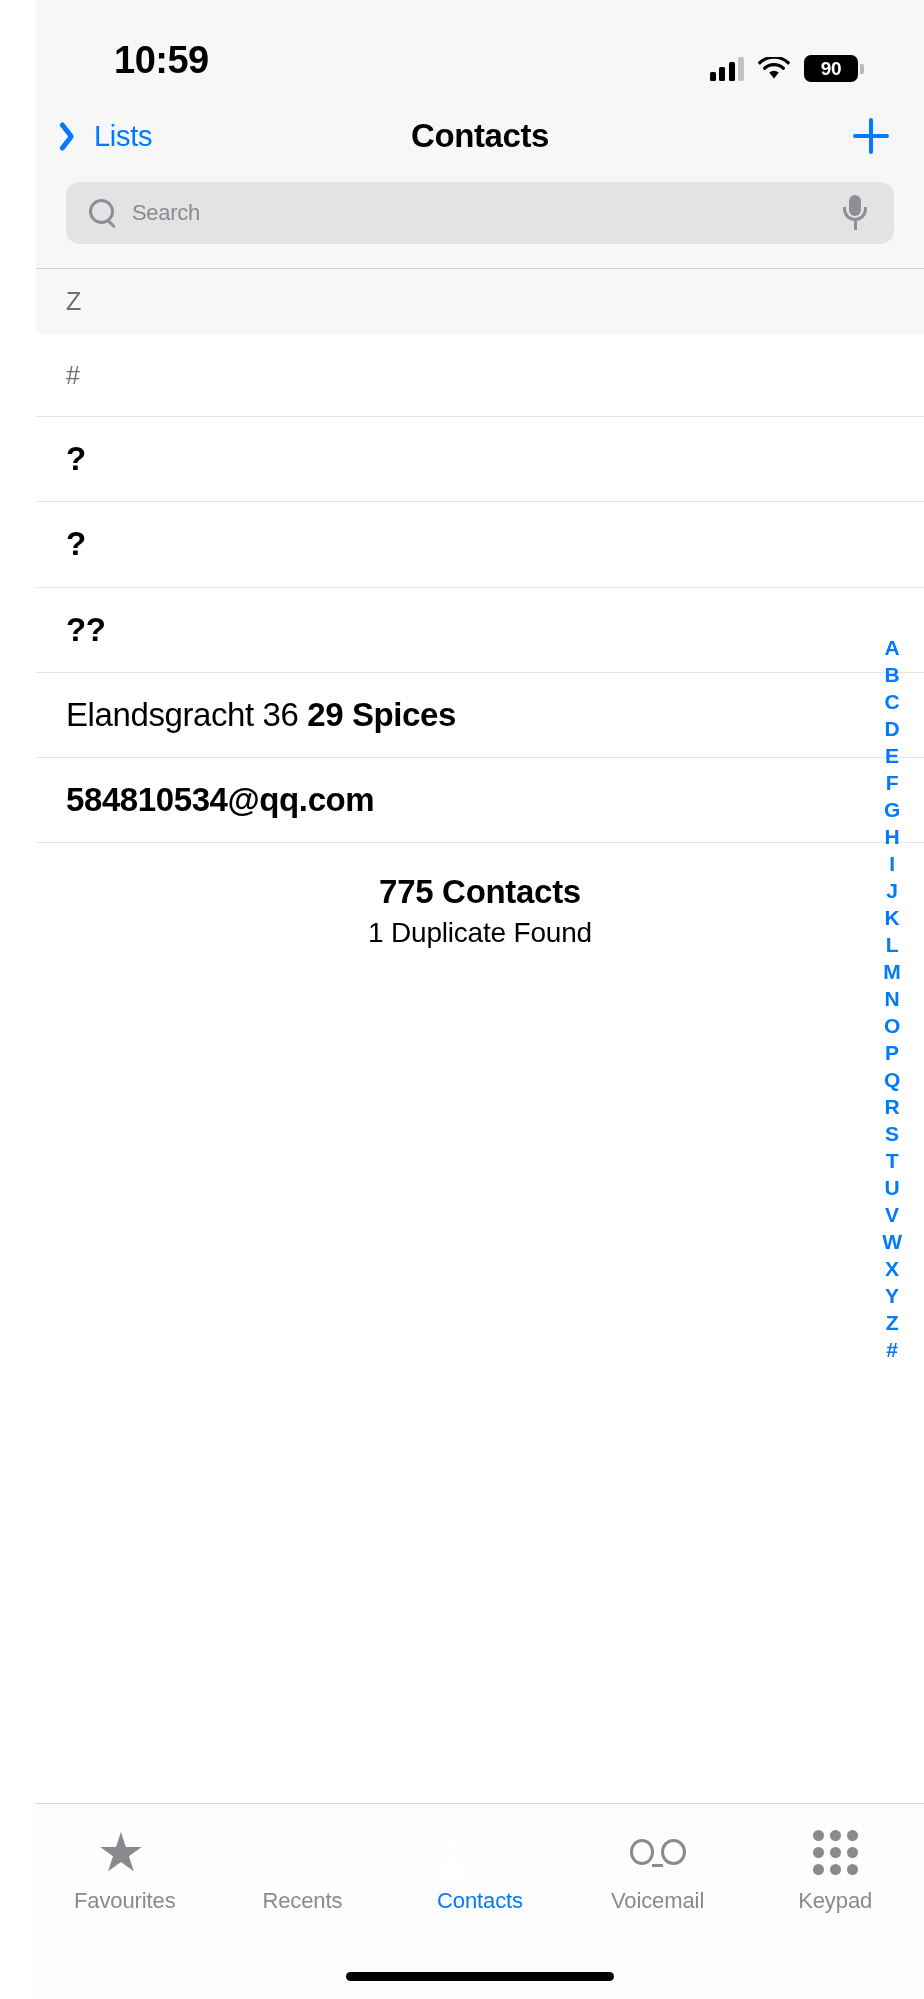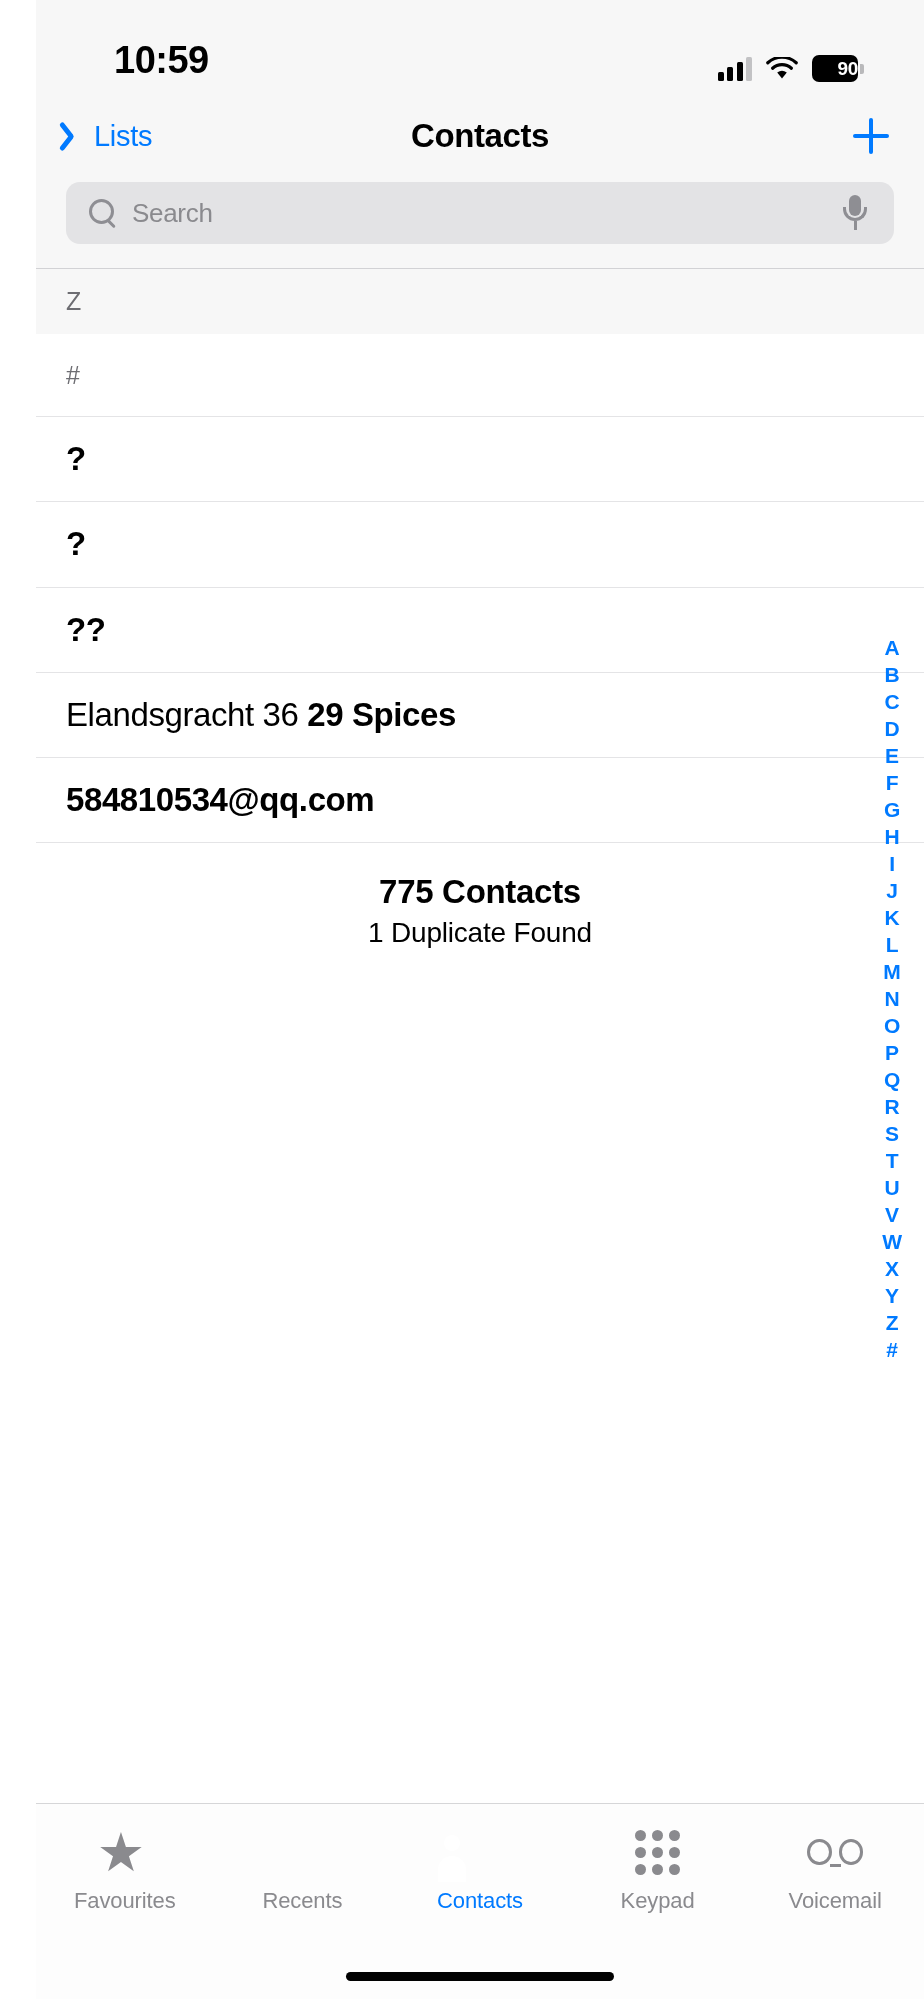--- a/index.html
+++ b/index.html
@@ -45,22 +45,22 @@
   }
   .cell-bars { display: flex; align-items: flex-end; gap: 3.5px; height: 24px; }
   .cell-bars i { display:block; width: 6px; background: #000; border-radius: 1.5px; }
   .cell-bars i:nth-child(1){ height: 9px; }
   .cell-bars i:nth-child(2){ height: 14px; }
   .cell-bars i:nth-child(3){ height: 19px; }
   .cell-bars i:nth-child(4){ height: 24px; background: #c2c2c4; }
   .wifi-ic { width: 32px; height: 24px; position: relative; }
   .battery-wrap { display: flex; align-items: center; }
   .battery-body {
-    width: 46px; height: 27px; background: #000; border-radius: 7px;
-    display: flex; align-items: center; justify-content: flex-end;
+    width: 54px; height: 27px; background: #000; border-radius: 7px;
+    display: flex; align-items: center; justify-content: center;
   }
   .battery-pct { color: #fff; font-size: 19px; font-weight: 700; letter-spacing: -0.3px; }
   .battery-cap { width: 4px; height: 10px; background: #b9b9bb; border-radius: 0 2px 2px 0; margin-left: 2px; }
 
   
   .nav-bar {
     height: 72px;
     background: #f7f7f7;
     display: flex;
     align-items: center;
@@ -104,21 +104,21 @@
   .search-mag { width: 30px; height: 30px; position: relative; flex: 0 0 auto; }
   .search-mag::before {
     content: ""; position: absolute; left: 1px; top: 1px;
     width: 19px; height: 19px; border: 3.2px solid #8e8e93; border-radius: 50%;
   }
   .search-mag::after {
     content: ""; position: absolute; left: 19px; top: 20px;
     width: 11px; height: 3.2px; background: #8e8e93; border-radius: 2px;
     transform: rotate(45deg); transform-origin: left center;
   }
-  .search-placeholder { font-size: 26px; color: #8a8a8e; letter-spacing: -0.3px; flex: 1 1 auto; }
+  .search-placeholder { font-size: 22px; color: #8a8a8e; letter-spacing: -0.3px; flex: 1 1 auto; }
   .mic-ic { width: 26px; height: 36px; position: relative; flex: 0 0 auto; margin-right: 4px; }
   .mic-ic .cap {
     position: absolute; left: 7px; top: 0; width: 12px; height: 21px;
     background: #8e8e93; border-radius: 6px;
   }
   .mic-ic .arc {
     position: absolute; left: 1px; top: 12px; width: 24px; height: 14px;
     border: 3px solid #8e8e93; border-top: none; border-radius: 0 0 14px 14px;
   }
   .mic-ic .stem {
@@ -338,43 +338,43 @@
       <span class="tab-label">Recents</span>
     </div>
 
     <div class="tab-item active">
       <span class="tab-ic"><span class="ic-person"></span></span>
       <span class="tab-label">Contacts</span>
     </div>
 
     <div class="tab-item">
       <span class="tab-ic">
-        <span class="ic-keypad">
-            <i></i>
-            <i></i>
-            <i></i>
-            <i></i>
-            <i></i>
-            <i></i>
-            <i></i>
-            <i></i>
+        <span class="ic-voicemail">
+            <i></i>
+            <b></b>
             <i></i>
           </span>
       </span>
-      <span class="tab-label">Keypad</span>
+      <span class="tab-label">Voicemail</span>
     </div>
 
     <div class="tab-item">
       <span class="tab-ic">
-        <span class="ic-voicemail">
-            <i></i>
-            <b></b>
+        <span class="ic-keypad">
+            <i></i>
+            <i></i>
+            <i></i>
+            <i></i>
+            <i></i>
+            <i></i>
+            <i></i>
+            <i></i>
             <i></i>
           </span>
       </span>
-      <span class="tab-label">Voicemail</span>
+      <span class="tab-label">Keypad</span>
     </div>
   </div>
 
   <div class="home-indicator-wrap">
     <div class="home-indicator"></div>
   </div>
 </div>
 
 </body></html>

